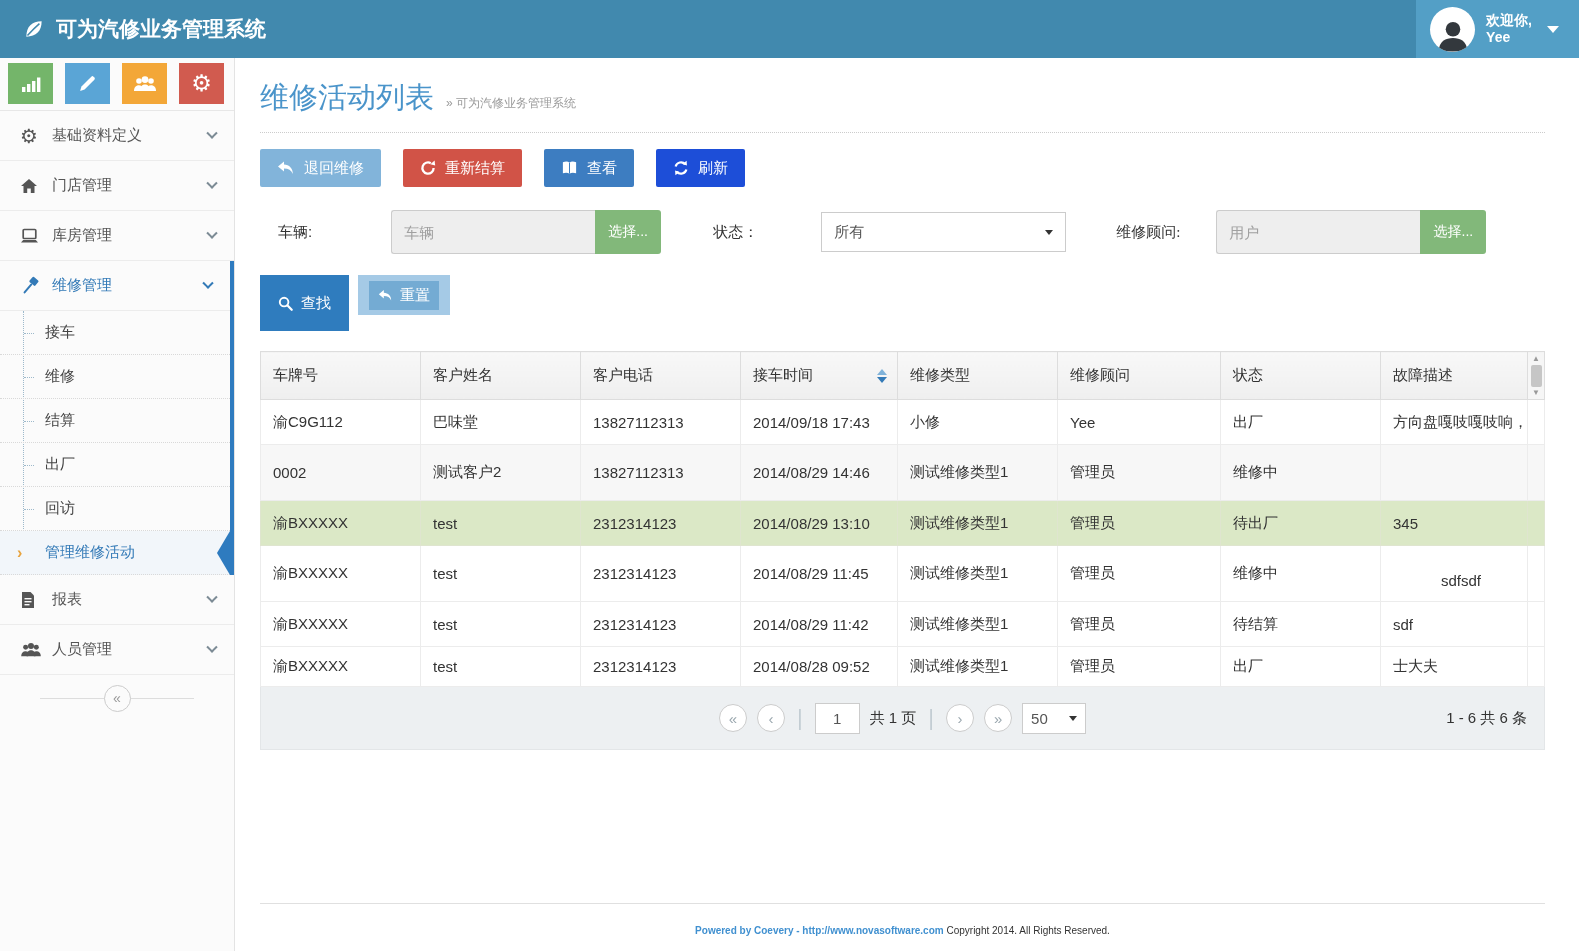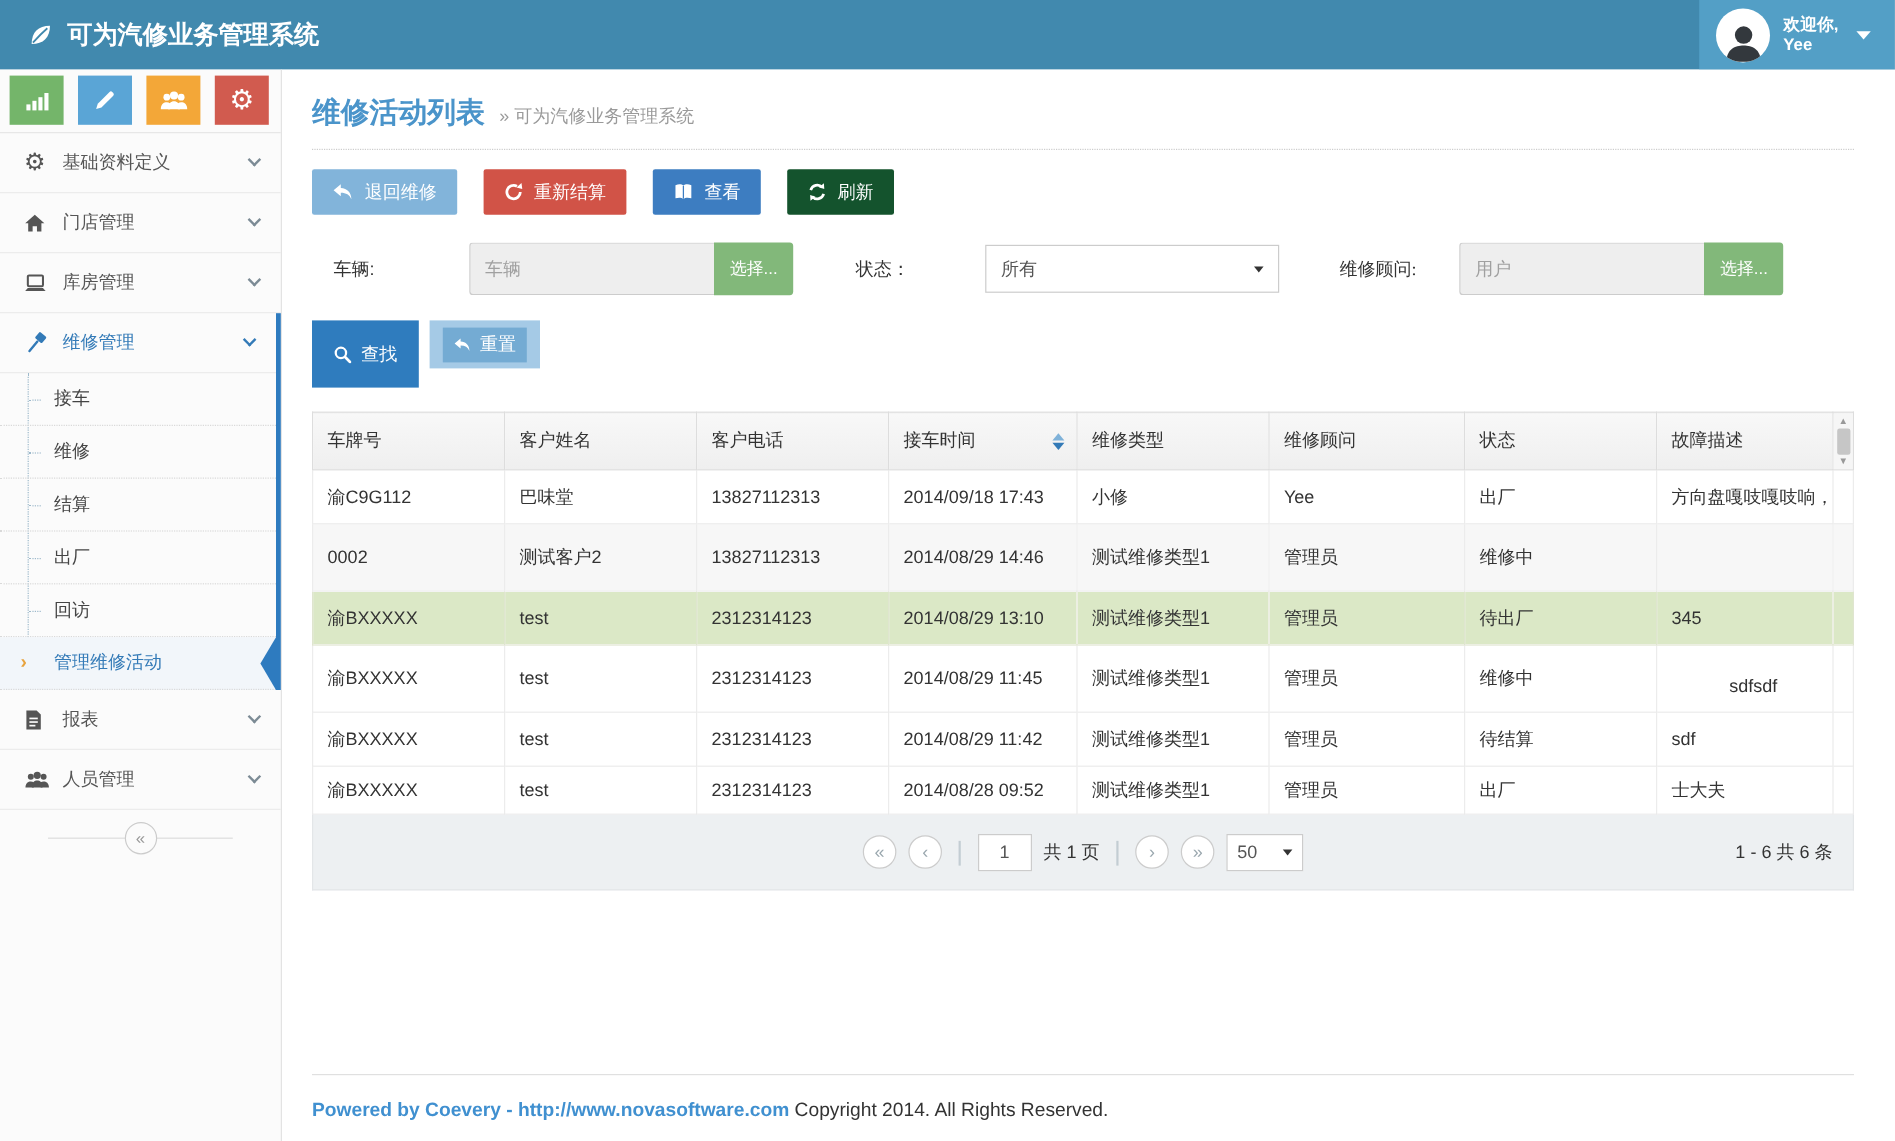--- a/index.html
+++ b/index.html
@@ -38,27 +38,27 @@
   .subitem.active { background:#f2f6fa; color:#337ab7; }
   .subitem.active::before { display:none; }
   .subitem.active .arrow-right { position:absolute; left:17px; color:#e8a33d; font-size:16px; font-weight:bold; }
   .subitem.active::after { content:''; position:absolute; right:0; top:50%; transform:translateY(-50%); border-top:22px solid transparent; border-bottom:22px solid transparent; border-right:13px solid #2e7bbf; }
   .collapse-row { height:46px; position:relative; display:flex; align-items:center; justify-content:center; }
   .collapse-row::before { content:''; position:absolute; left:40px; right:40px; top:50%; border-top:1px solid #ddd; }
   .collapse-btn { position:relative; width:27px; height:27px; border-radius:50%; border:1px solid #ccc; background:#fbfbfb; color:#999; font-size:14px; display:flex; align-items:center; justify-content:center; cursor:pointer; }
 
   
   .page-head { padding-top:20px; padding-bottom:14px; border-bottom:1px dotted #ccc; display:flex; align-items:baseline; gap:12px; }
-  .page-title { font-size:24px; font-weight:700; color:#4a94ca; }
-  .crumb { color:#9a9a9a; font-size:15px; }
+  .page-title { font-size:29px; font-weight:400; color:#4a94ca; }
+  .crumb { color:#9a9a9a; font-size:12px; }
 
   
   .toolbar { margin-top:16px; display:flex; gap:22px; }
   .tbtn { height:38px; padding:0 17px; display:inline-flex; align-items:center; gap:9px; color:#fff; font-size:15px; border:none; border-radius:2px; cursor:pointer; }
-  .tb-return { background:#82b4da; } .tb-recalc { background:#d15347; } .tb-view { background:#3d7dc1; } .tb-refresh { background:#14532d;font-family:Liberation Serif, serif; }
+  .tb-return { background:#82b4da; } .tb-recalc { background:#d15347; } .tb-view { background:#3d7dc1; } .tb-refresh { background:#1d4ed8;font-family:Liberation Serif, serif; }
 
   
   .filters { margin-top:23px; display:flex; align-items:center; font-size:15px; color:#333; }
   .f-label { flex-shrink:0; }
   .lbl-vehicle { margin-left:18px; }
   .inp-group { display:flex; margin-left:79px; }
   .f-input { width:204px; height:44px; background:#eee; border:1px solid #ccc; border-right:none; border-radius:3px 0 0 3px; padding:0 12px; font-size:15px; color:#333; outline:none; }
   .f-input::placeholder { color:#a0a0a0; }
   .sel-btn { width:66px; height:44px; background:#82b87a; color:#fff; border:none; border-radius:0 3px 3px 0; font-size:14px; cursor:pointer; }
   .lbl-status { margin-left:52px; }
@@ -94,21 +94,21 @@
   .pager { background:#edf0f2; height:63px; border:1px solid #e3e6e8; border-top:none; display:flex; align-items:center; position:relative; }
   .pager-center { margin:0 auto; display:flex; align-items:center; gap:10px; }
   .pcirc { width:28px; height:28px; border-radius:50%; border:1px solid #ccc; background:#fff; color:#9aa7ae; display:flex; align-items:center; justify-content:center; font-size:15px; cursor:pointer; }
   .psep { color:#c3cdd3; font-size:22px; font-weight:300; margin:0 2px; }
   .pinput { width:45px; height:31px; border:1px solid #ccc; text-align:center; font-size:15px; color:#555; background:#fff; outline:none; }
   .plabel { font-size:15px; color:#333; }
   .psize { width:64px; height:31px; border:1px solid #ccc; background:#fff; display:flex; align-items:center; justify-content:space-between; padding:0 8px; font-size:15px; color:#555; cursor:pointer; }
   .prange { position:absolute; right:17px; font-size:15px; color:#333; }
 
   
-  .footer { margin-top:153px; border-top:1px solid #e0e0e0; text-align:left; padding-top:21px; font-size:16px; }
+  .footer { margin-top:153px; border-top:1px solid #e0e0e0; text-align:center; padding-top:21px; font-size:10px; }
   .flink { color:#4090d0; font-weight:bold; text-decoration:none; cursor:pointer; }
   .fcopy { color:#333; }
 
   svg { display:block; }
 </style>
 </head>
 <body>
 
 <header class="topbar">
   <div class="brand">

